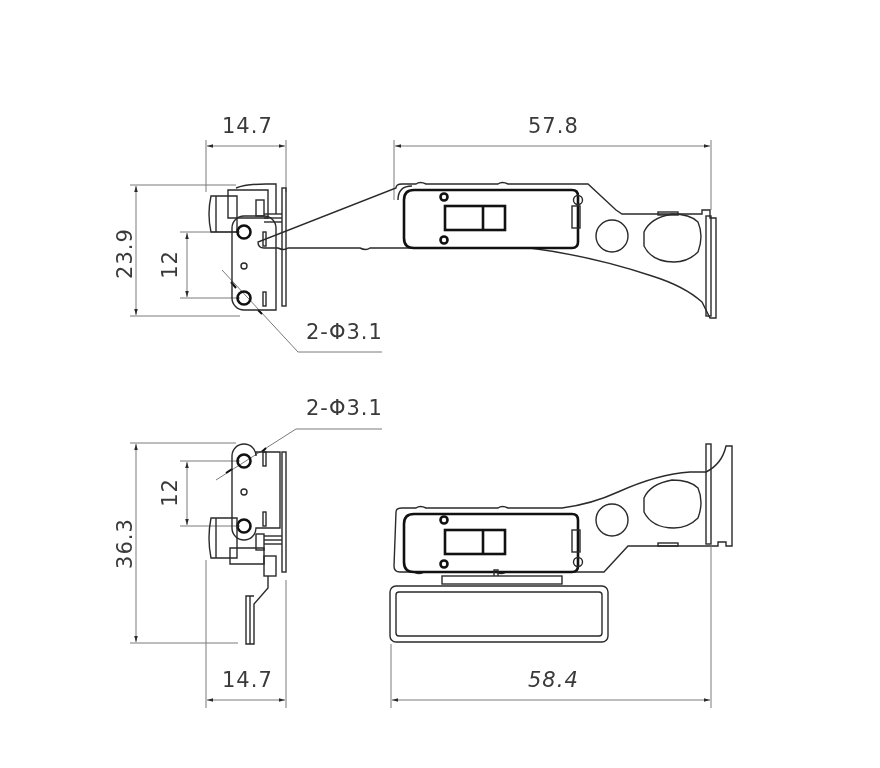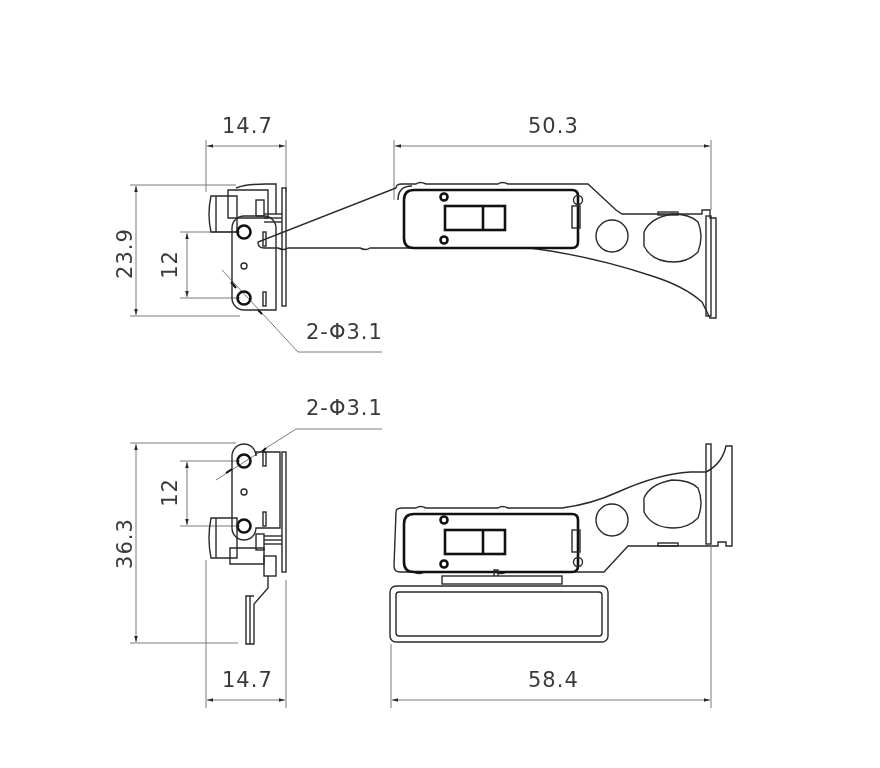--- a/index.html
+++ b/index.html
@@ -147,20 +147,20 @@
     <line class="thin" x1="711" y1="546" x2="711" y2="708"></line>
     <line class="thin" x1="392" y1="700" x2="710" y2="700" marker-start="url(#ah)" marker-end="url(#ah)"></line>
   </g>
 </svg>
 
 <div class="lbl" style="left:222px; top:116px;">14.7</div>
 <div class="lbl rot" style="left:100px; top:243px;">23.9</div>
 <div class="lbl rot" style="left:156px; top:254px;">12</div>
 <div class="lbl" style="left:306px; top:322px;">2-Φ3.1</div>
 
-<div class="lbl" style="left:528px; top:116px;">50.3</div>
+<div class="lbl" style="left:528px; top:116px;">57.8</div>
 
 <div class="lbl" style="left:306px; top:398px;">2-Φ3.1</div>
 <div class="lbl rot" style="left:156px; top:482px;">12</div>
 <div class="lbl rot" style="left:100px; top:533px;">36.3</div>
 <div class="lbl" style="left:222px; top:670px;">14.7</div>
 
-<div class="lbl" style="left:528px; top:670px;">58.4</div>
+<div class="lbl" style="left:528px; top:670px;font-style:italic;">58.4</div>
 
 </body></html>

